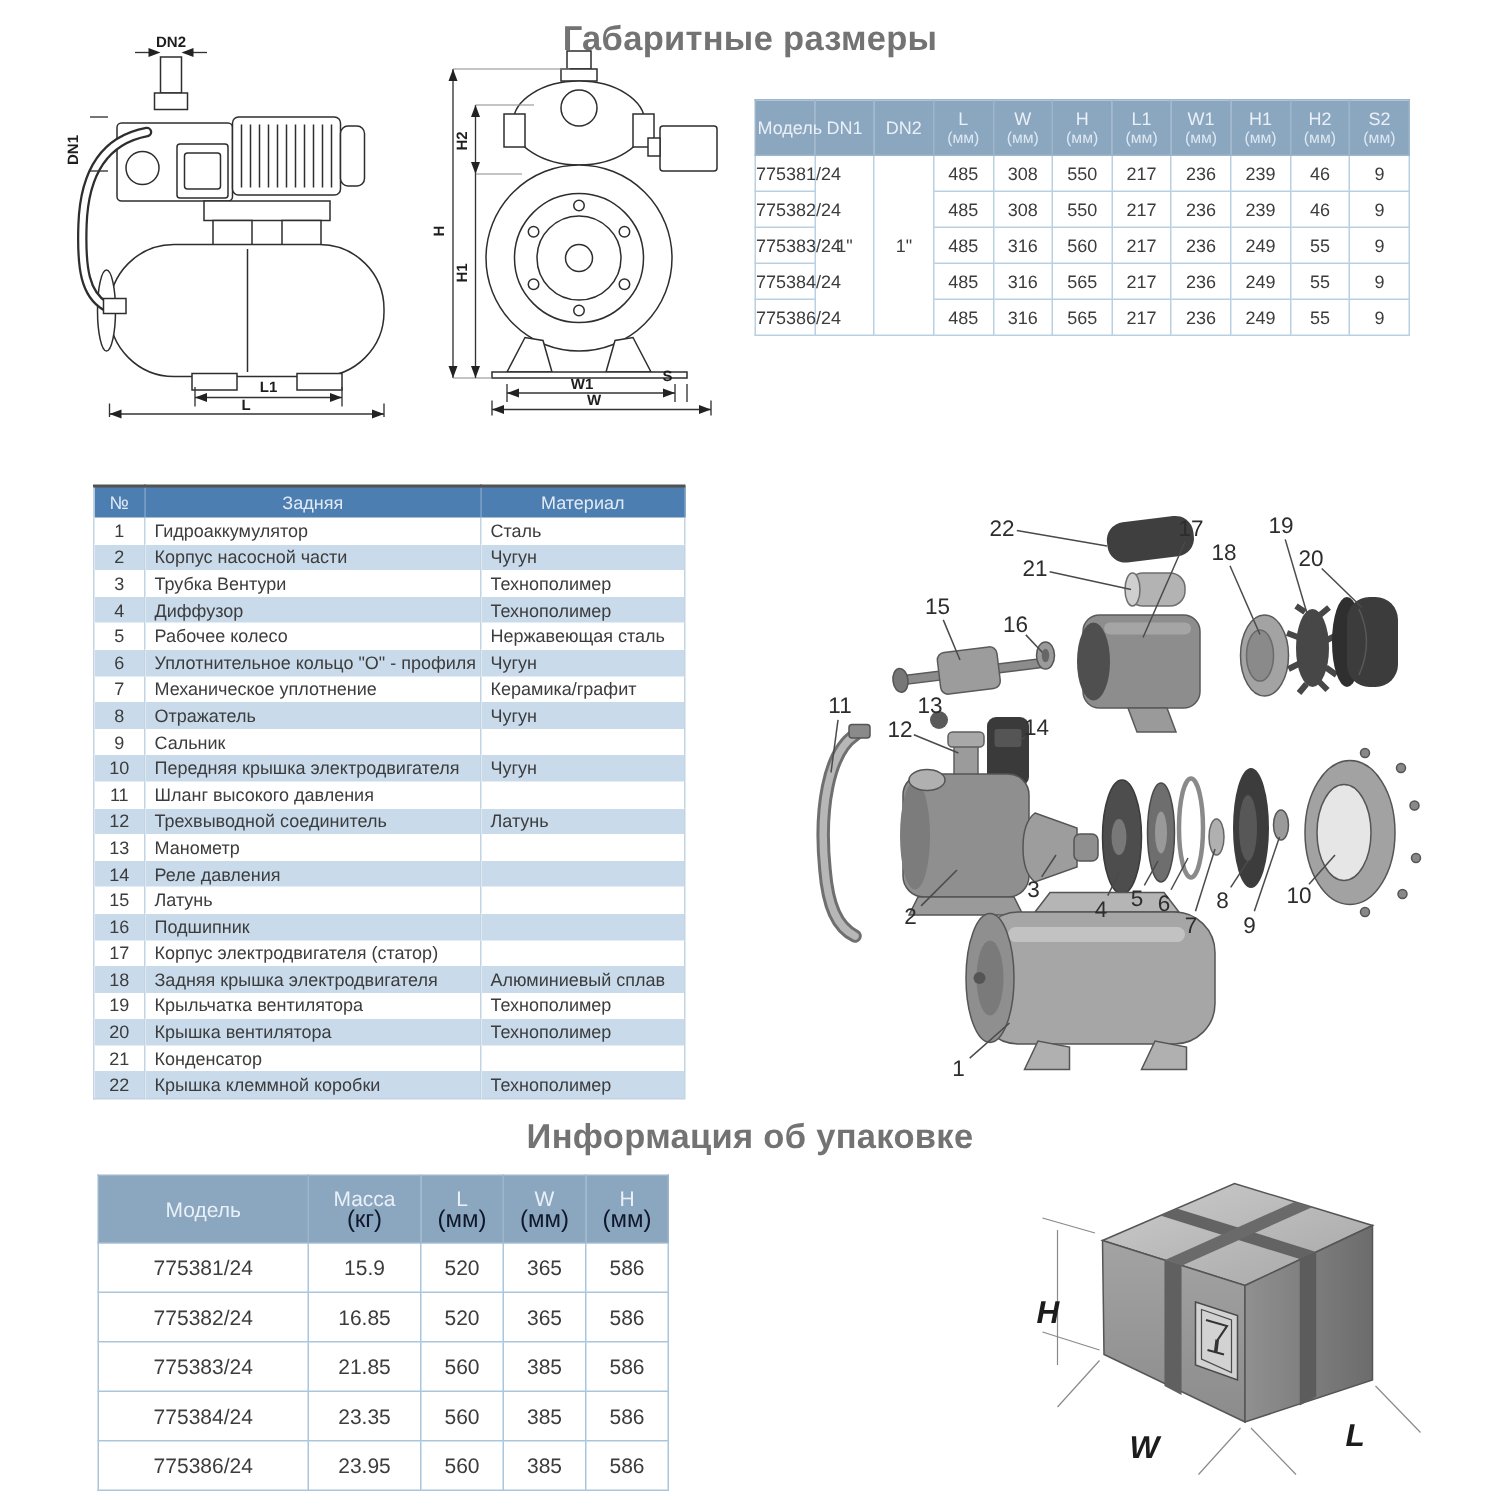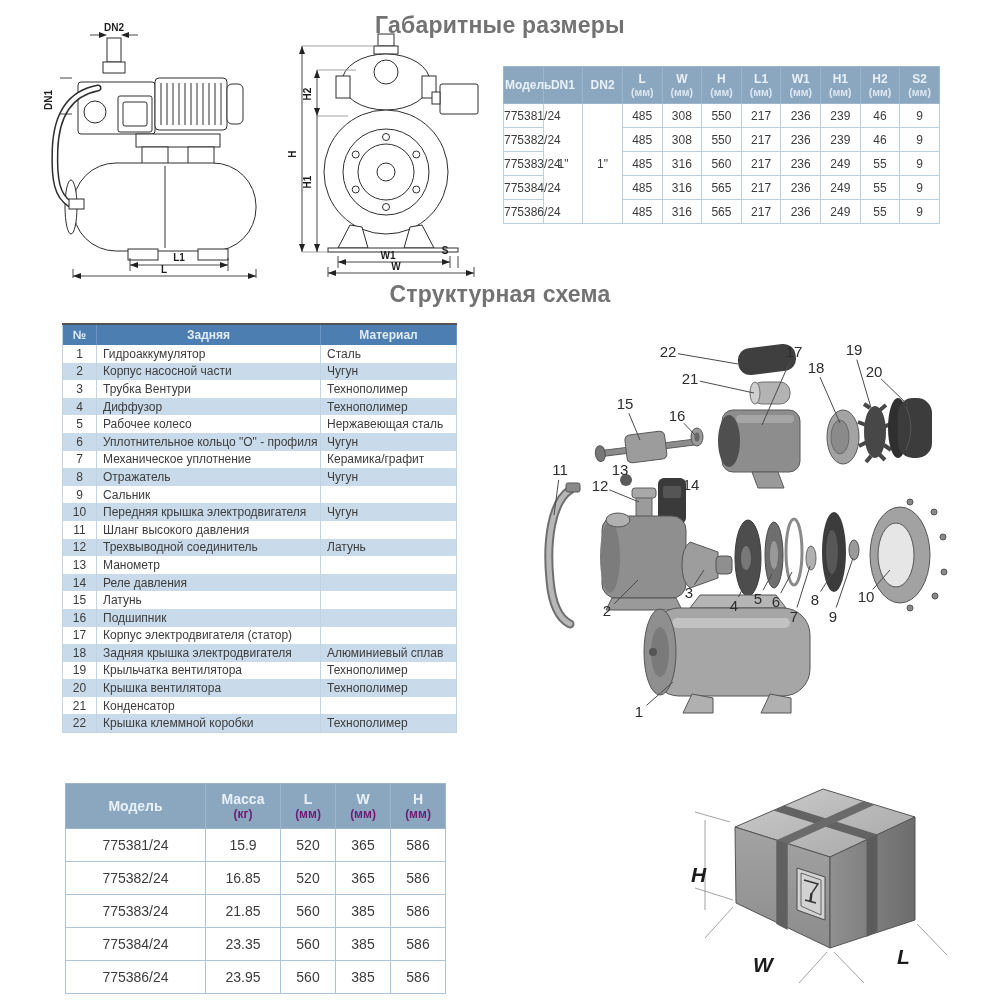--- a/index.html
+++ b/index.html
@@ -6,21 +6,21 @@
   html,body{background:#fff;}
   .page{position:relative;width:1000px;height:1000px;background:#fff;
         font-family:"Liberation Sans",sans-serif;color:#3c3c3c;overflow:hidden;}
   .section-title{position:absolute;left:0;width:100%;text-align:center;
         font-size:23px;font-weight:600;color:#737373;letter-spacing:0.2px;}
   #title-dimensions{top:12px;}
   #title-structure{top:281px;}
   #title-packaging{top:744px;}
 
   table{border-collapse:collapse;table-layout:fixed;}
-  th{font-weight:bold;}
+  th{font-weight:normal;}
 
   
   .dim-table{position:absolute;left:503px;top:66px;width:437px;font-size:12px;border:1px solid #b9cfe2;}
   .dim-table th{background:#8ba6bf;color:#e9f0f7;border:1px solid #9db6cc;padding:5px 1px;vertical-align:middle;}
   .dim-table .h-main{font-size:12px;line-height:14px;text-align:center;}
   .dim-table .h-sub{font-size:10.5px;line-height:12px;text-align:center;color:#dde8f2;}
   .dim-table td{border:1px solid #b9cfe2;text-align:center;height:24px;background:#fff;color:#3c3c3c;}
   .dim-table .model-cell{width:100px;}
   .dim-table .dn-cell{width:44px;}
   .dim-table .num-cell{width:31px;margin-left:22px;}
@@ -33,21 +33,21 @@
   .parts-table td.no-cell{text-align:center;padding:1.8px 2px;}
   .parts-table col.c-no{width:34px;}
   .parts-table col.c-name{width:224px;}
   .parts-table col.c-mat{width:136px;}
   .parts-table tr:nth-child(even) td{background:#c9dbeb;}
 
   
   .pack-table{position:absolute;left:65px;top:783px;width:380px;font-size:14px;border:1px solid #aac6dd;}
   .pack-table th{background:#8ba6bf;color:#e9f0f7;border:1px solid #9db6cc;padding:7px 2px;}
   .pack-table .h-main{font-size:14px;line-height:16px;text-align:center;}
-  .pack-table .h-sub{font-size:12px;line-height:14px;text-align:center;color:#701a75;}
+  .pack-table .h-sub{font-size:16px;line-height:14px;text-align:center;color:#0f172a;}
   .pack-table td{border:1px solid #aac6dd;text-align:center;height:33px;background:#fff;}
   .pack-table col.c-model{width:140px;}
   .pack-table col.c-mass{width:75px;}
   .pack-table col.c-dim{width:55px;}
 
   svg{position:absolute;overflow:visible;}
   #side-view{left:40px;top:20px;}
   #front-view{left:288px;top:20px;}
   #exploded{left:540px;top:330px;}
   #box-view{left:675px;top:772px;}
@@ -60,21 +60,21 @@
   .leader{stroke:#4a4a4a;stroke-width:1;}
   .guide{stroke:#8a8a8a;stroke-width:0.8;}
   .box-label{font-size:21px;font-weight:bold;font-style:italic;fill:#1c1c1c;}
 </style>
 </head>
 <body>
 
 <div class="page">
 
   <div class="section-title" id="title-dimensions">Габаритные размеры</div>
-  <div class="section-title" id="title-structure">Структурная схема</div>
+  <div class="section-title" id="title-packaging">Информация об упаковке</div>
 
   <svg id="side-view" width="250" height="258" viewBox="0 0 250 258">
     <g>
 
       <text class="dim-label" x="74" y="11" text-anchor="middle">DN2</text>
       <line class="dimline" x1="50" y1="15" x2="64" y2="15"></line>
         <polygon points="67,15 59,12 59,18" fill="#222"></polygon>
       <line class="dimline" x1="98" y1="15" x2="84" y2="15"></line>
         <polygon points="81,15 89,12 89,18" fill="#222"></polygon>
 

